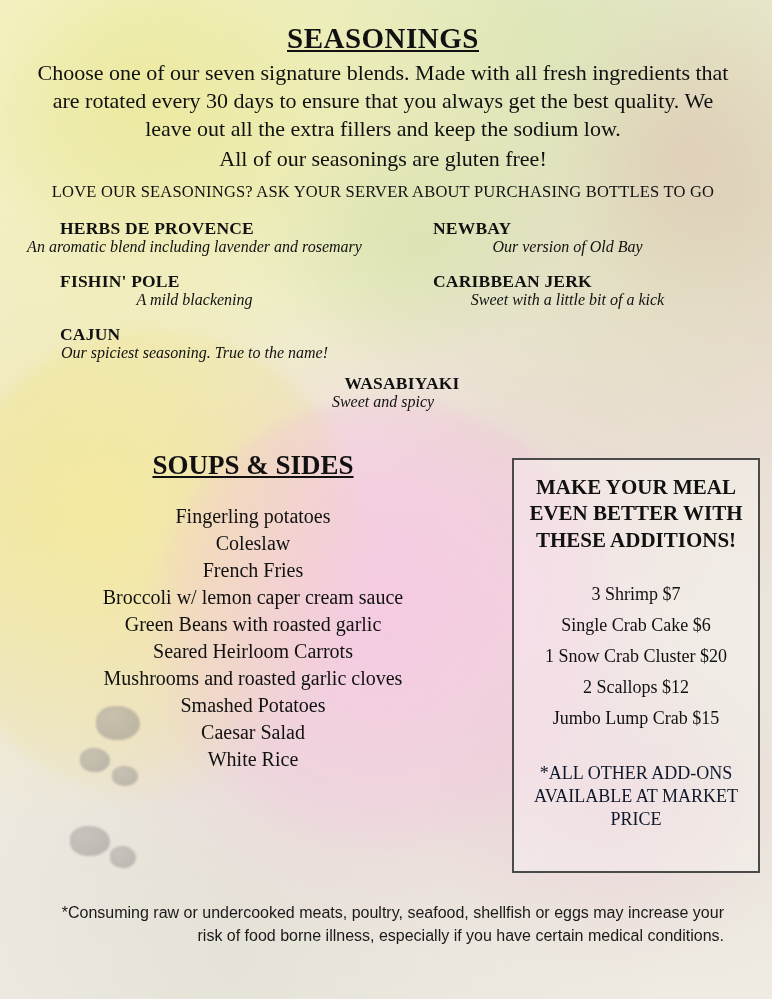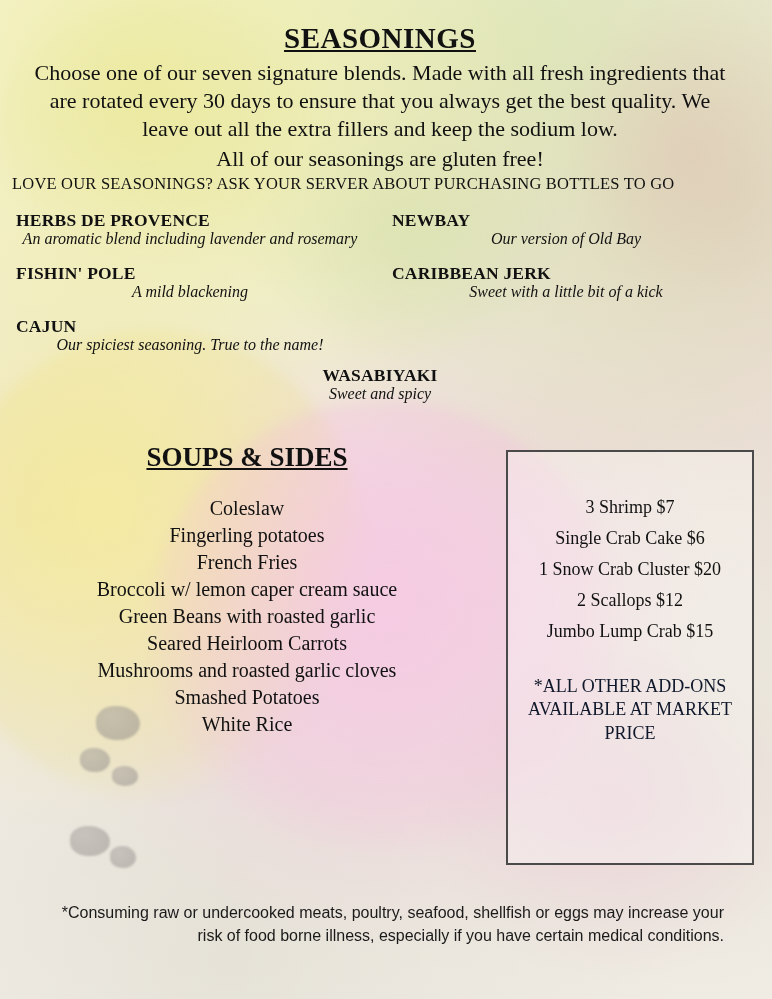--- a/index.html
+++ b/index.html
@@ -63,21 +63,21 @@
     background: linear-gradient(180deg, rgba(255,255,255,0.38) 0%, rgba(255,255,255,0.30) 45%, rgba(255,255,255,0.42) 100%);
   }
 
   
   .page {
     position: relative;
     z-index: 2;
     width: 772px;
     height: 999px;
     box-sizing: border-box;
-    padding: 22px 24px 0 12px;
+    padding: 22px 24px 0 18px;
   }
 
   .section-title {
     text-align: center;
     font-size: 29px;
     font-weight: bold;
     letter-spacing: 0.5px;
     text-decoration: underline;
     margin: 0 0 4px 0;
     color: #111;
@@ -85,42 +85,44 @@
 
   .intro {
     text-align: center;
     font-size: 22px;
     line-height: 1.28;
     color: #111;
     margin: 2px 14px 0 14px;
   }
 
   .promo {
+    text-align: center;
     font-size: 16.5px;
     letter-spacing: 0.2px;
-    margin-top: 0;
+    margin-top: 8px;
     color: #111;
   }
 
   .seasonings-grid {
     margin-top: 14px;
     display: grid;
     grid-template-columns: 1fr 1fr;
     column-gap: 28px;
     row-gap: 0px;
     padding: 0 8px 0 4px;
   }
   .season-col { display: flex; flex-direction: column; }
   .season-item { margin-bottom: 14px; }
   .season-name {
     font-size: 17.5px;
     font-weight: bold;
     letter-spacing: 0.2px;
     color: #111;
     line-height: 1.15;
+    margin-left: 38px;
   }
   .season-desc {
     font-size: 16px;
     font-style: italic;
     color: #111;
     line-height: 1.18;
     text-align: center;
   }
   .season-center {
     text-align: center;
@@ -270,33 +272,35 @@
   <div class="season-center">
     <div class="season-name">WASABIYAKI</div>
     <div class="season-desc">Sweet and spicy</div>
   </div>
 
   <div class="lower">
 
     <div class="soups">
       <h2 class="soups-title">SOUPS &amp; SIDES</h2>
       <div class="soups-list">
+        <div>Fingerling potatoes</div>
         <div>Coleslaw</div>
-        <div>Fingerling potatoes</div>
         <div>French Fries</div>
         <div>Broccoli w/ lemon caper cream sauce</div>
         <div>Green Beans with roasted garlic</div>
         <div>Seared Heirloom Carrots</div>
         <div>Mushrooms and roasted garlic cloves</div>
         <div>Smashed Potatoes</div>
+        <div>Caesar Salad</div>
         <div>White Rice</div>
       </div>
     </div>
 
     <div class="additions">
+      <div class="additions-title">MAKE YOUR MEAL EVEN BETTER WITH THESE ADDITIONS!</div>
       <div class="additions-list">
         <div>3 Shrimp $7</div>
         <div>Single Crab Cake $6</div>
         <div>1 Snow Crab Cluster $20</div>
         <div>2 Scallops $12</div>
         <div>Jumbo Lump Crab $15</div>
       </div>
       <div class="additions-footer">*ALL OTHER ADD-ONS AVAILABLE AT MARKET PRICE</div>
     </div>
 

